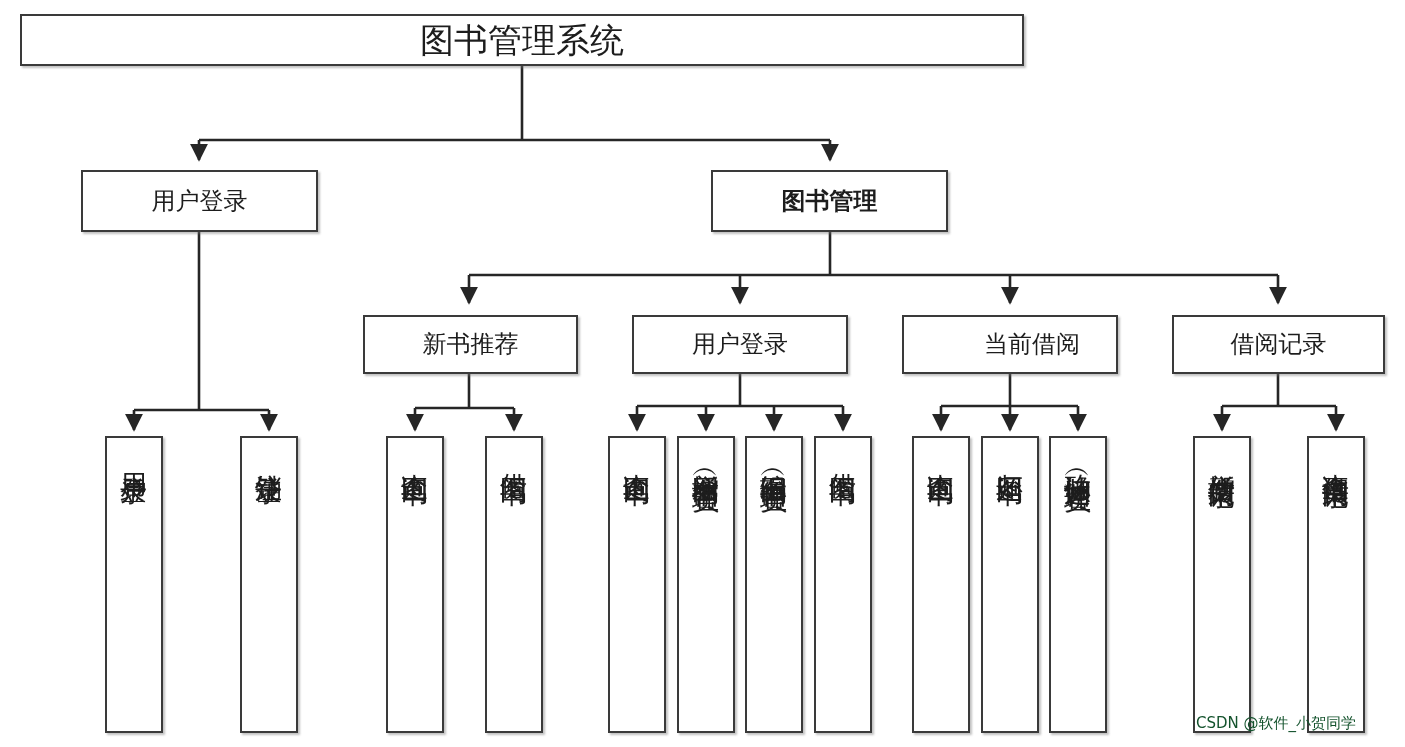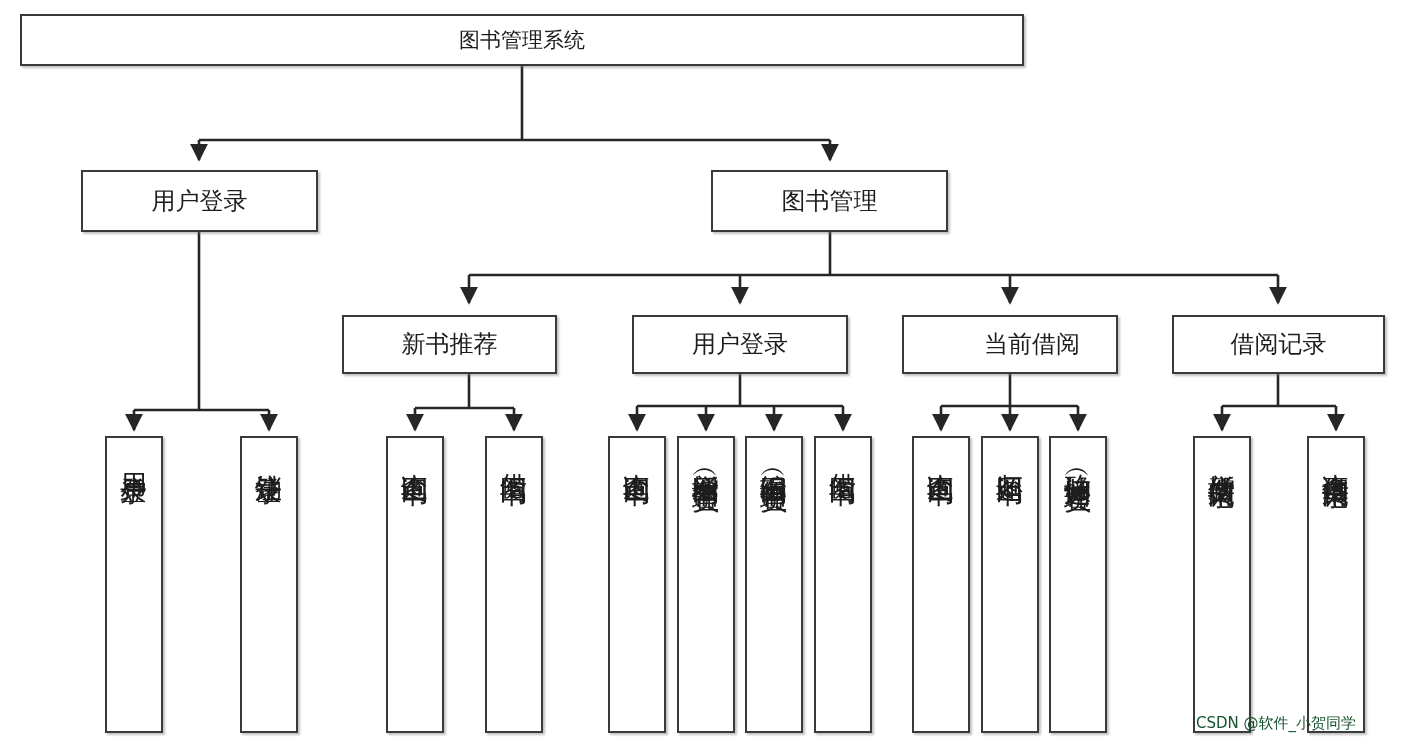--- a/index.html
+++ b/index.html
@@ -41,21 +41,21 @@
   .node .label {
     display: block;
     text-align: center;
     line-height: 1.18;
     white-space: nowrap;
   }
   .node.h .label {
     font-size: 24px;
   }
   .node.root .label {
-    font-size: 21px;
+    font-size: 34px;
   }
   .node.v {
     align-items: flex-start;
     justify-content: center;
     padding-top: 14px;
   }
   .node.v .label {
     writing-mode: vertical-rl;
     text-orientation: upright;
     font-size: 27px;
@@ -126,25 +126,25 @@
     </g>
   </svg>
 
   <div class="node root h" style="left:20px; top:14px; width:1004px; height:52px;">
     <span class="label">图书管理系统</span>
   </div>
 
   <div class="node h" style="left:81px; top:170px; width:237px; height:62px;">
     <span class="label">用户登录</span>
   </div>
-  <div class="node h" style="left:711px; top:170px; width:237px; height:62px;">
+  <div class="node h" style="left:711px; top:170px; width:237px; height:62px;font-weight:bold;">
     <span class="label">图书管理</span>
   </div>
 
-  <div class="node h" style="left:342px; top:315px; width:215px; height:59px;">
+  <div class="node h" style="left:363px; top:315px; width:215px; height:59px;">
     <span class="label">新书推荐</span>
   </div>
   <div class="node h" style="left:632px; top:315px; width:216px; height:59px;">
     <span class="label">用户登录</span>
   </div>
   <div class="node h" style="left:902px; top:315px; width:216px; height:59px;padding-left:44px;">
     <span class="label">当前借阅</span>
   </div>
   <div class="node h" style="left:1172px; top:315px; width:213px; height:59px;">
     <span class="label">借阅记录</span>

